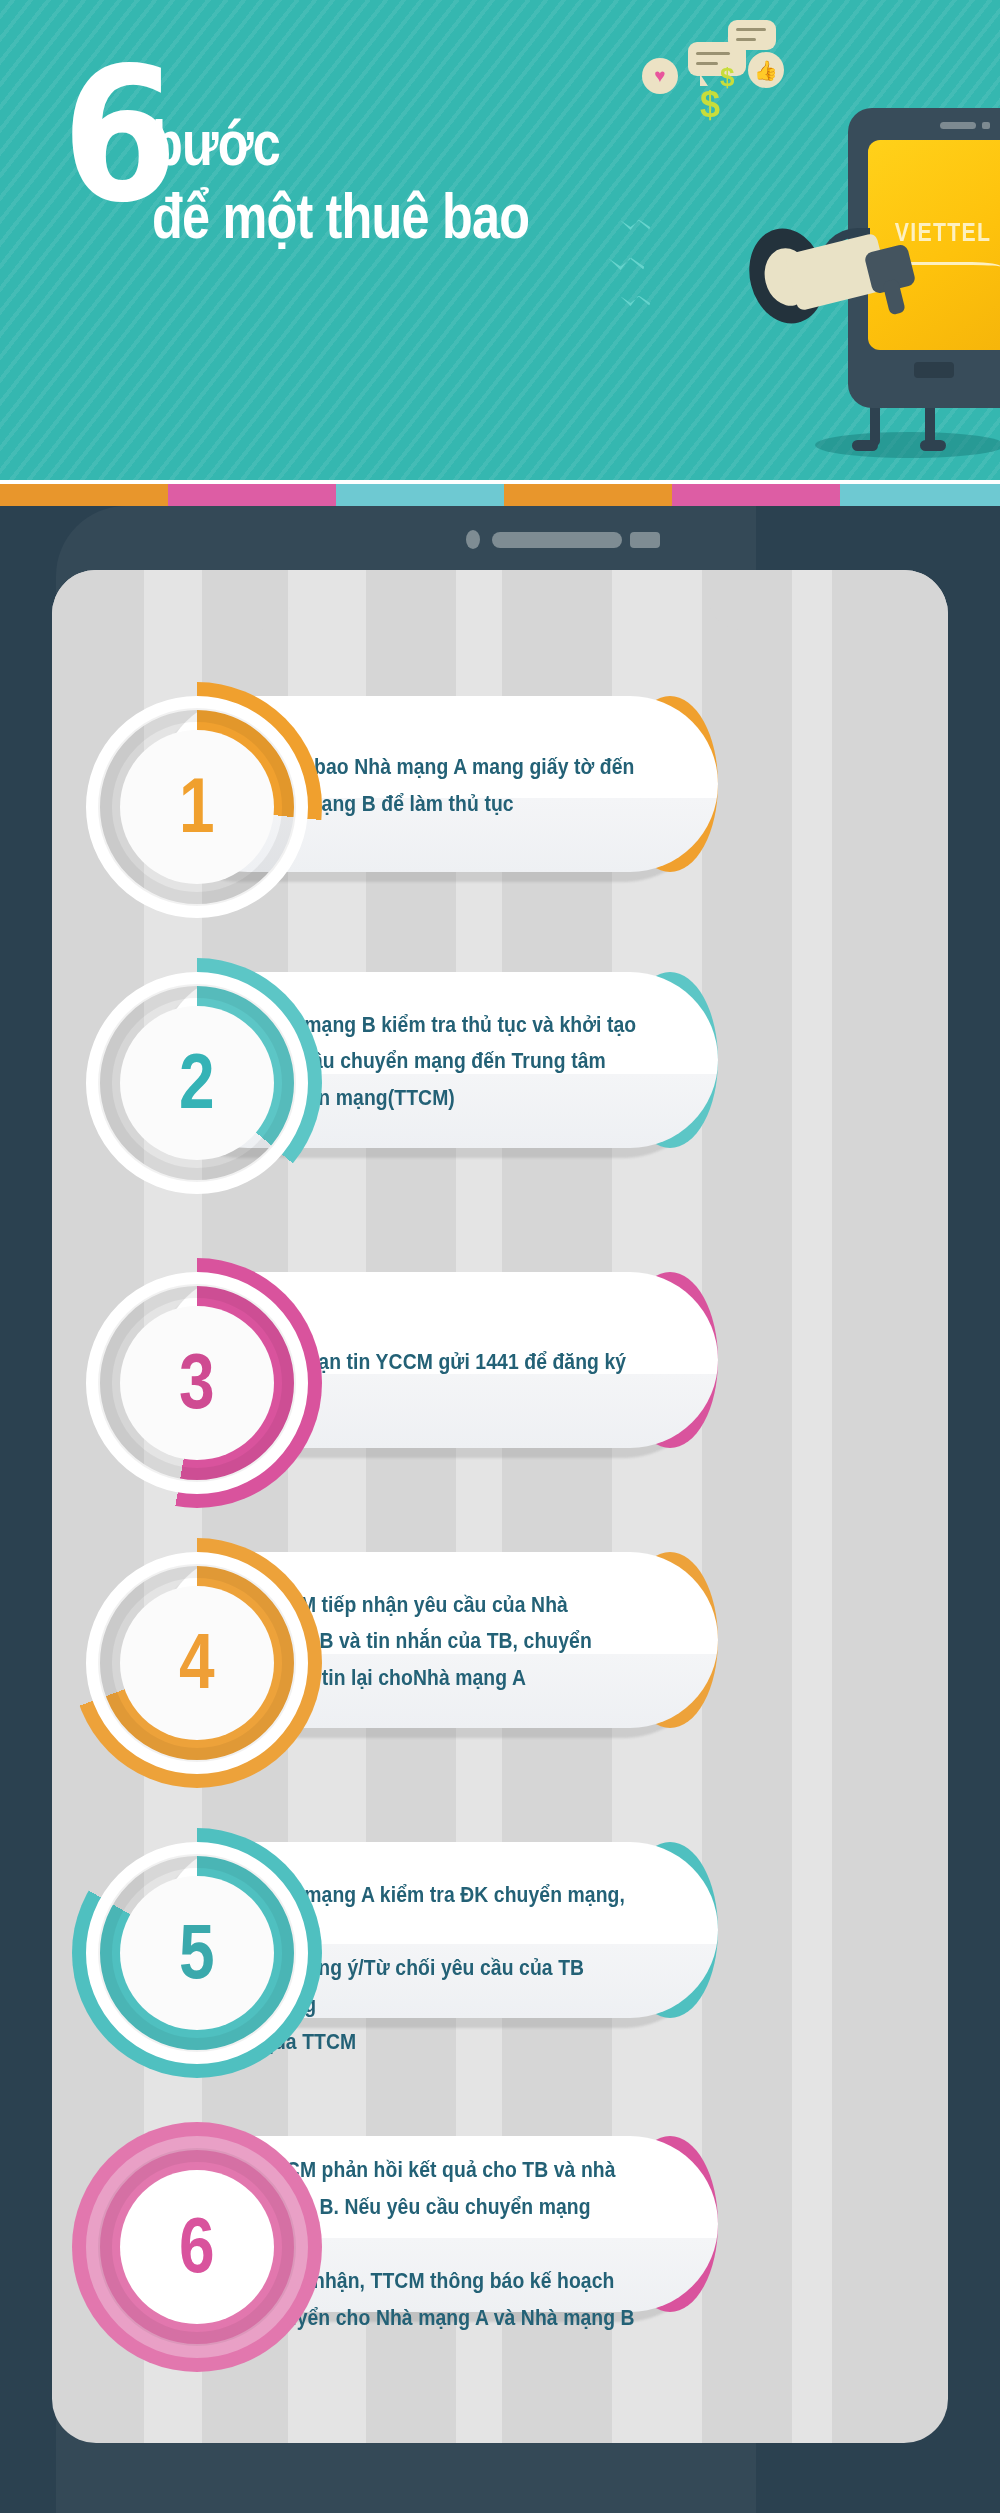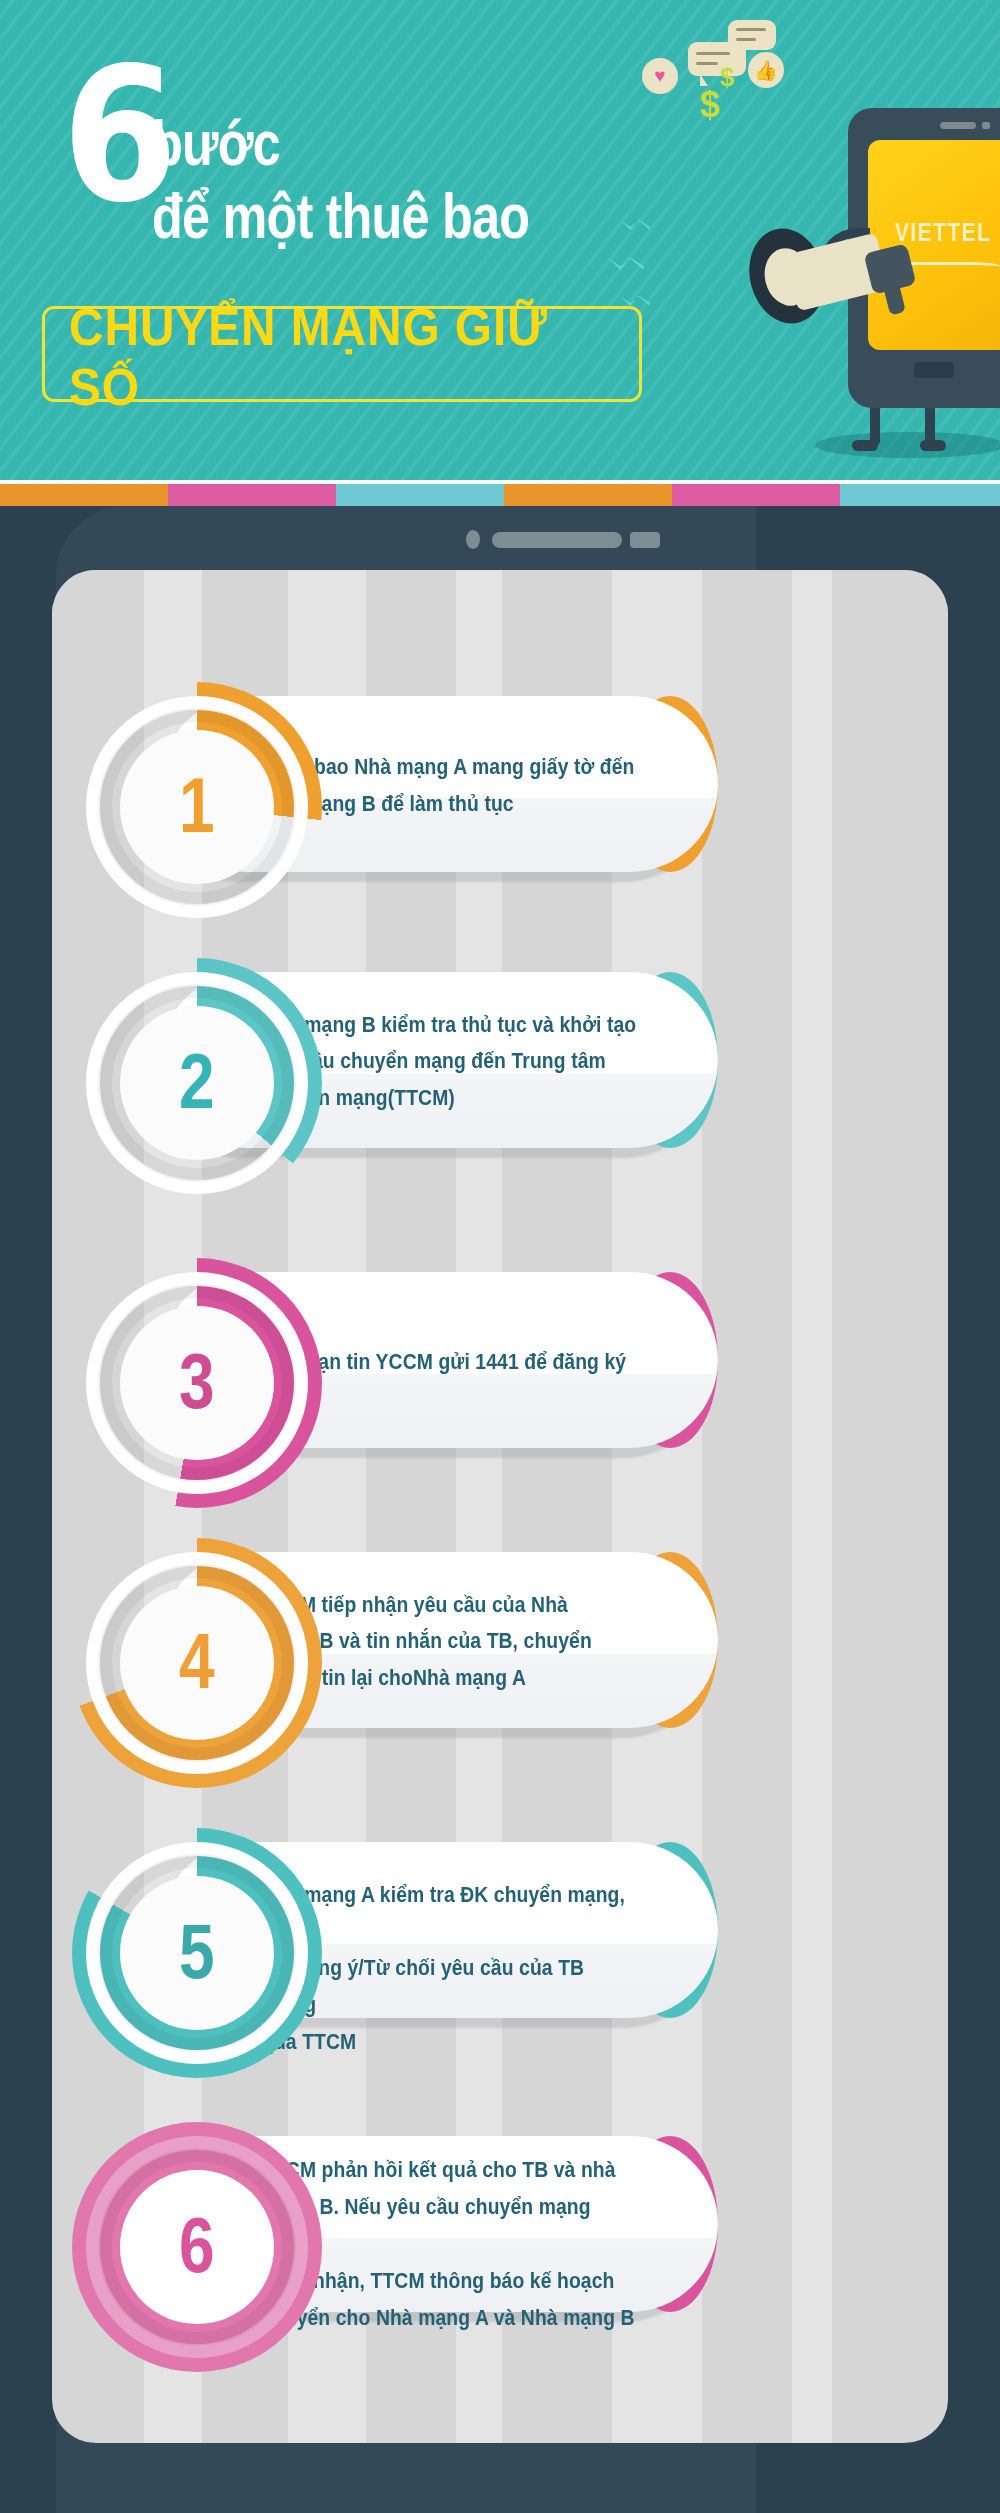--- a/index.html
+++ b/index.html
@@ -279,23 +279,20 @@
 </head>
 <body>
 
 <div id="header">
   <div id="header-stripes"></div>
 
   <div id="hero-num">6</div>
   <div id="hero-l1">bước</div>
   <div id="hero-l2">để một thuê bao</div>
 
-  <div id="title-box">
-    <div id="title-text">CHUYỂN MẠNG GIỮ SỐ</div>
-  </div>
 
   <div id="mascot">
     <div id="shadow"></div>
     <div class="leg" id="leg1"></div>
     <div class="leg" id="leg2"></div>
     <div class="foot" id="foot1"></div>
     <div class="foot" id="foot2"></div>
 
     <div id="phone-body"></div>
     <div id="phone-screen"></div>

